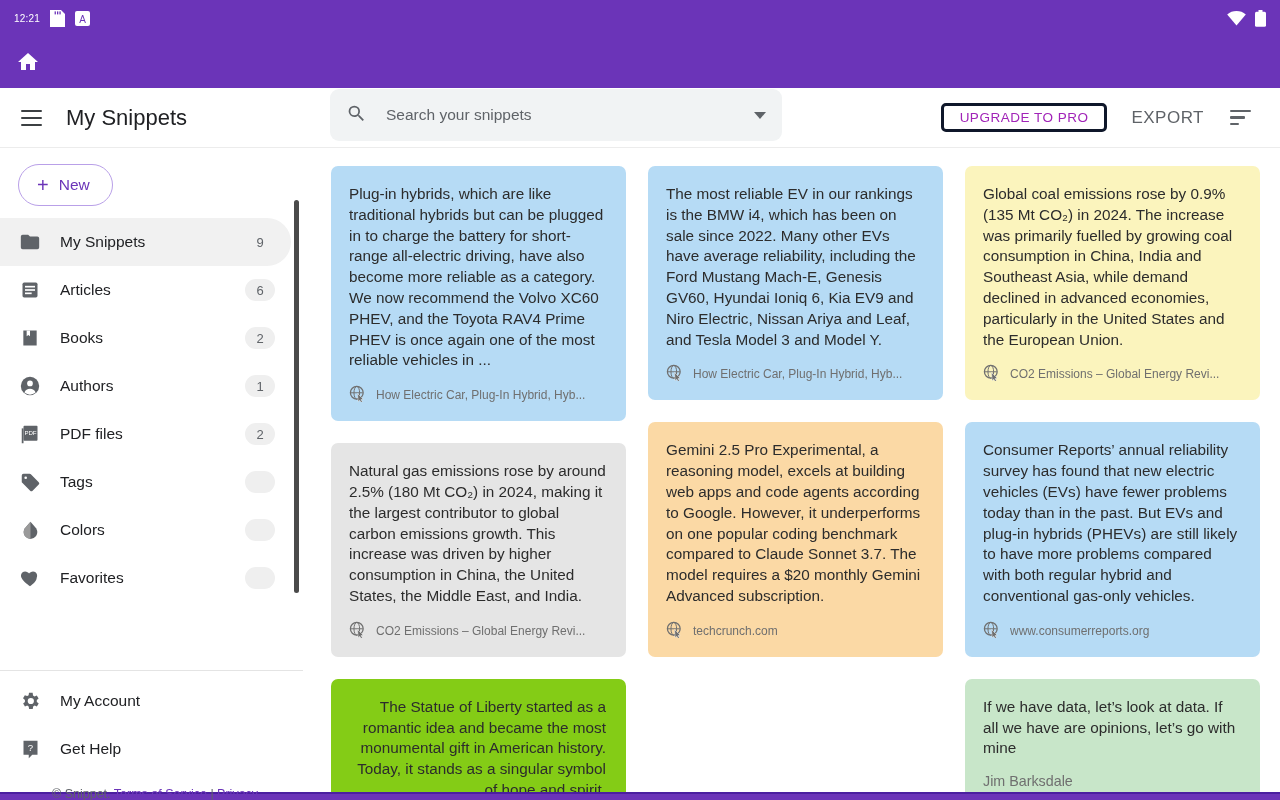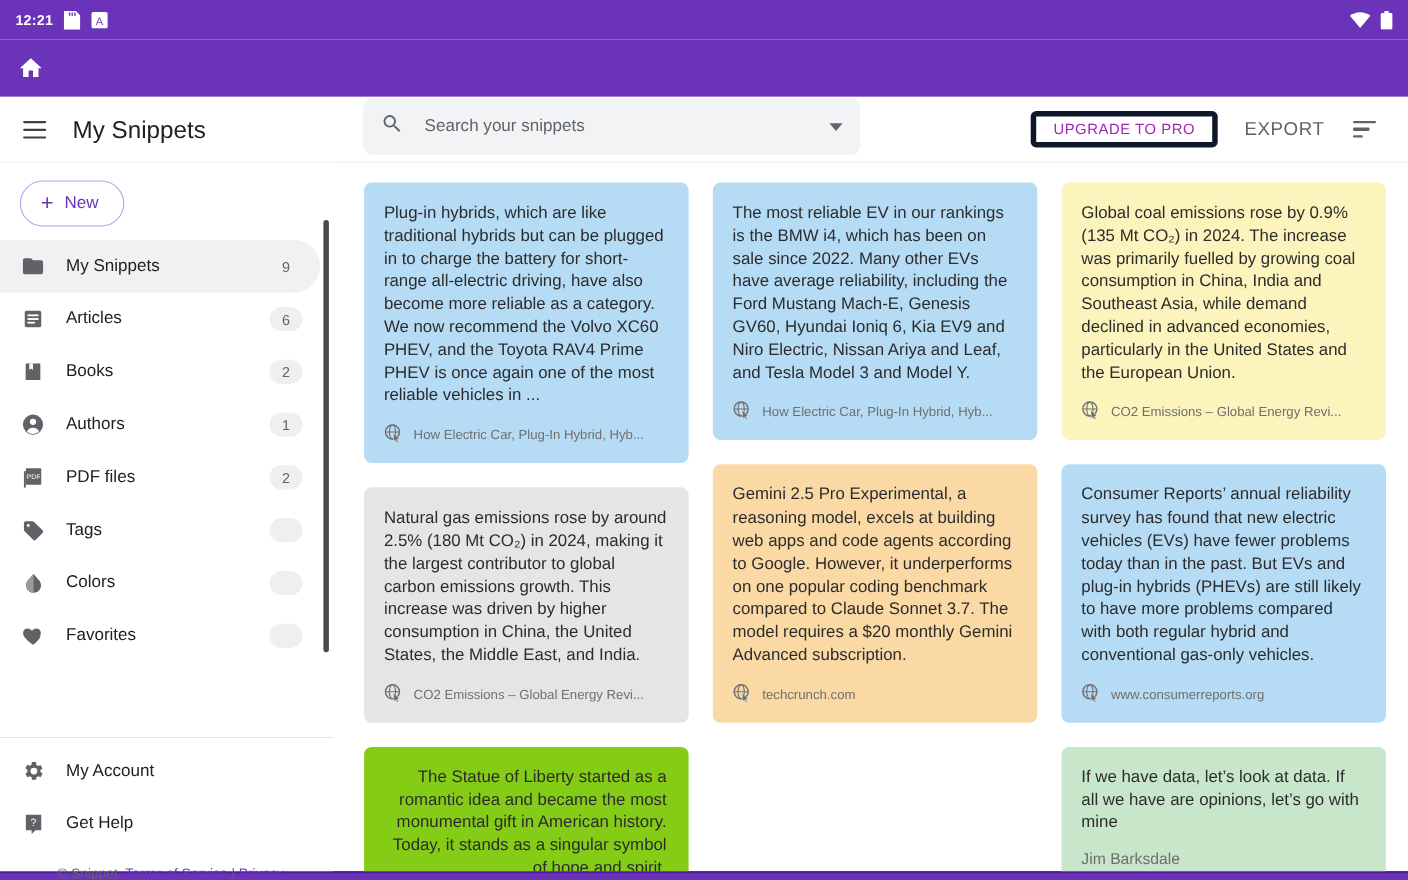--- a/index.html
+++ b/index.html
@@ -9,21 +9,21 @@
     background: #ffffff;
     overflow: hidden;
   }
 
   
   .statusbar {
     height: 36px; background: #6B34B8;
     display: flex; align-items: center;
     padding: 0 14px; color: #fff;
   }
-  .statusbar .clock { font-size: 13px; font-weight: 700; letter-spacing: .2px; }
+  .statusbar .clock { font-size: 10px; font-weight: 400; letter-spacing: .2px; }
   .statusbar .sb-left { display: flex; align-items: center; gap: 10px; }
   .statusbar .sb-right { margin-left: auto; display: flex; align-items: center; gap: 9px; }
   .sb-icon { display: inline-flex; align-items: center; justify-content: center; }
 
   
   .purplebar {
     height: 52px; background: #6B34B8;
     display: flex; align-items: center; padding: 0 16px;
   }
 
@@ -52,21 +52,21 @@
     font-family: "Liberation Sans", sans-serif;
     font-size: 15.5px; color: #5f6368; flex: 1 1 auto;
   }
   .search-input::placeholder { color: #5f6368; opacity: 1; }
   .caret-down { width: 0; height: 0; border-left: 6px solid transparent;
                 border-right: 6px solid transparent; border-top: 7px solid #5f6368;
                 margin-left: 8px; cursor: pointer; }
 
   .toolbar-right { margin-left: auto; display: flex; align-items: center; gap: 0; }
   .btn-upgrade {
-    border: 5px solid #0f172a; color: #a124b8; background: #fff;
+    border: 3px solid #0f172a; color: #a124b8; background: #fff;
     font-family: "Liberation Sans", sans-serif;
     font-size: 13.5px; letter-spacing: .5px;
     padding: 4px 16px; border-radius: 5px; cursor: pointer; white-space: nowrap;
   }
   .btn-export {
     border: 0; background: transparent; color: #5f6368;
     font-family: "Liberation Sans", sans-serif;
     font-size: 17px; letter-spacing: .5px;
     padding: 11px 16px; margin-left: 8px; cursor: pointer;
   }

